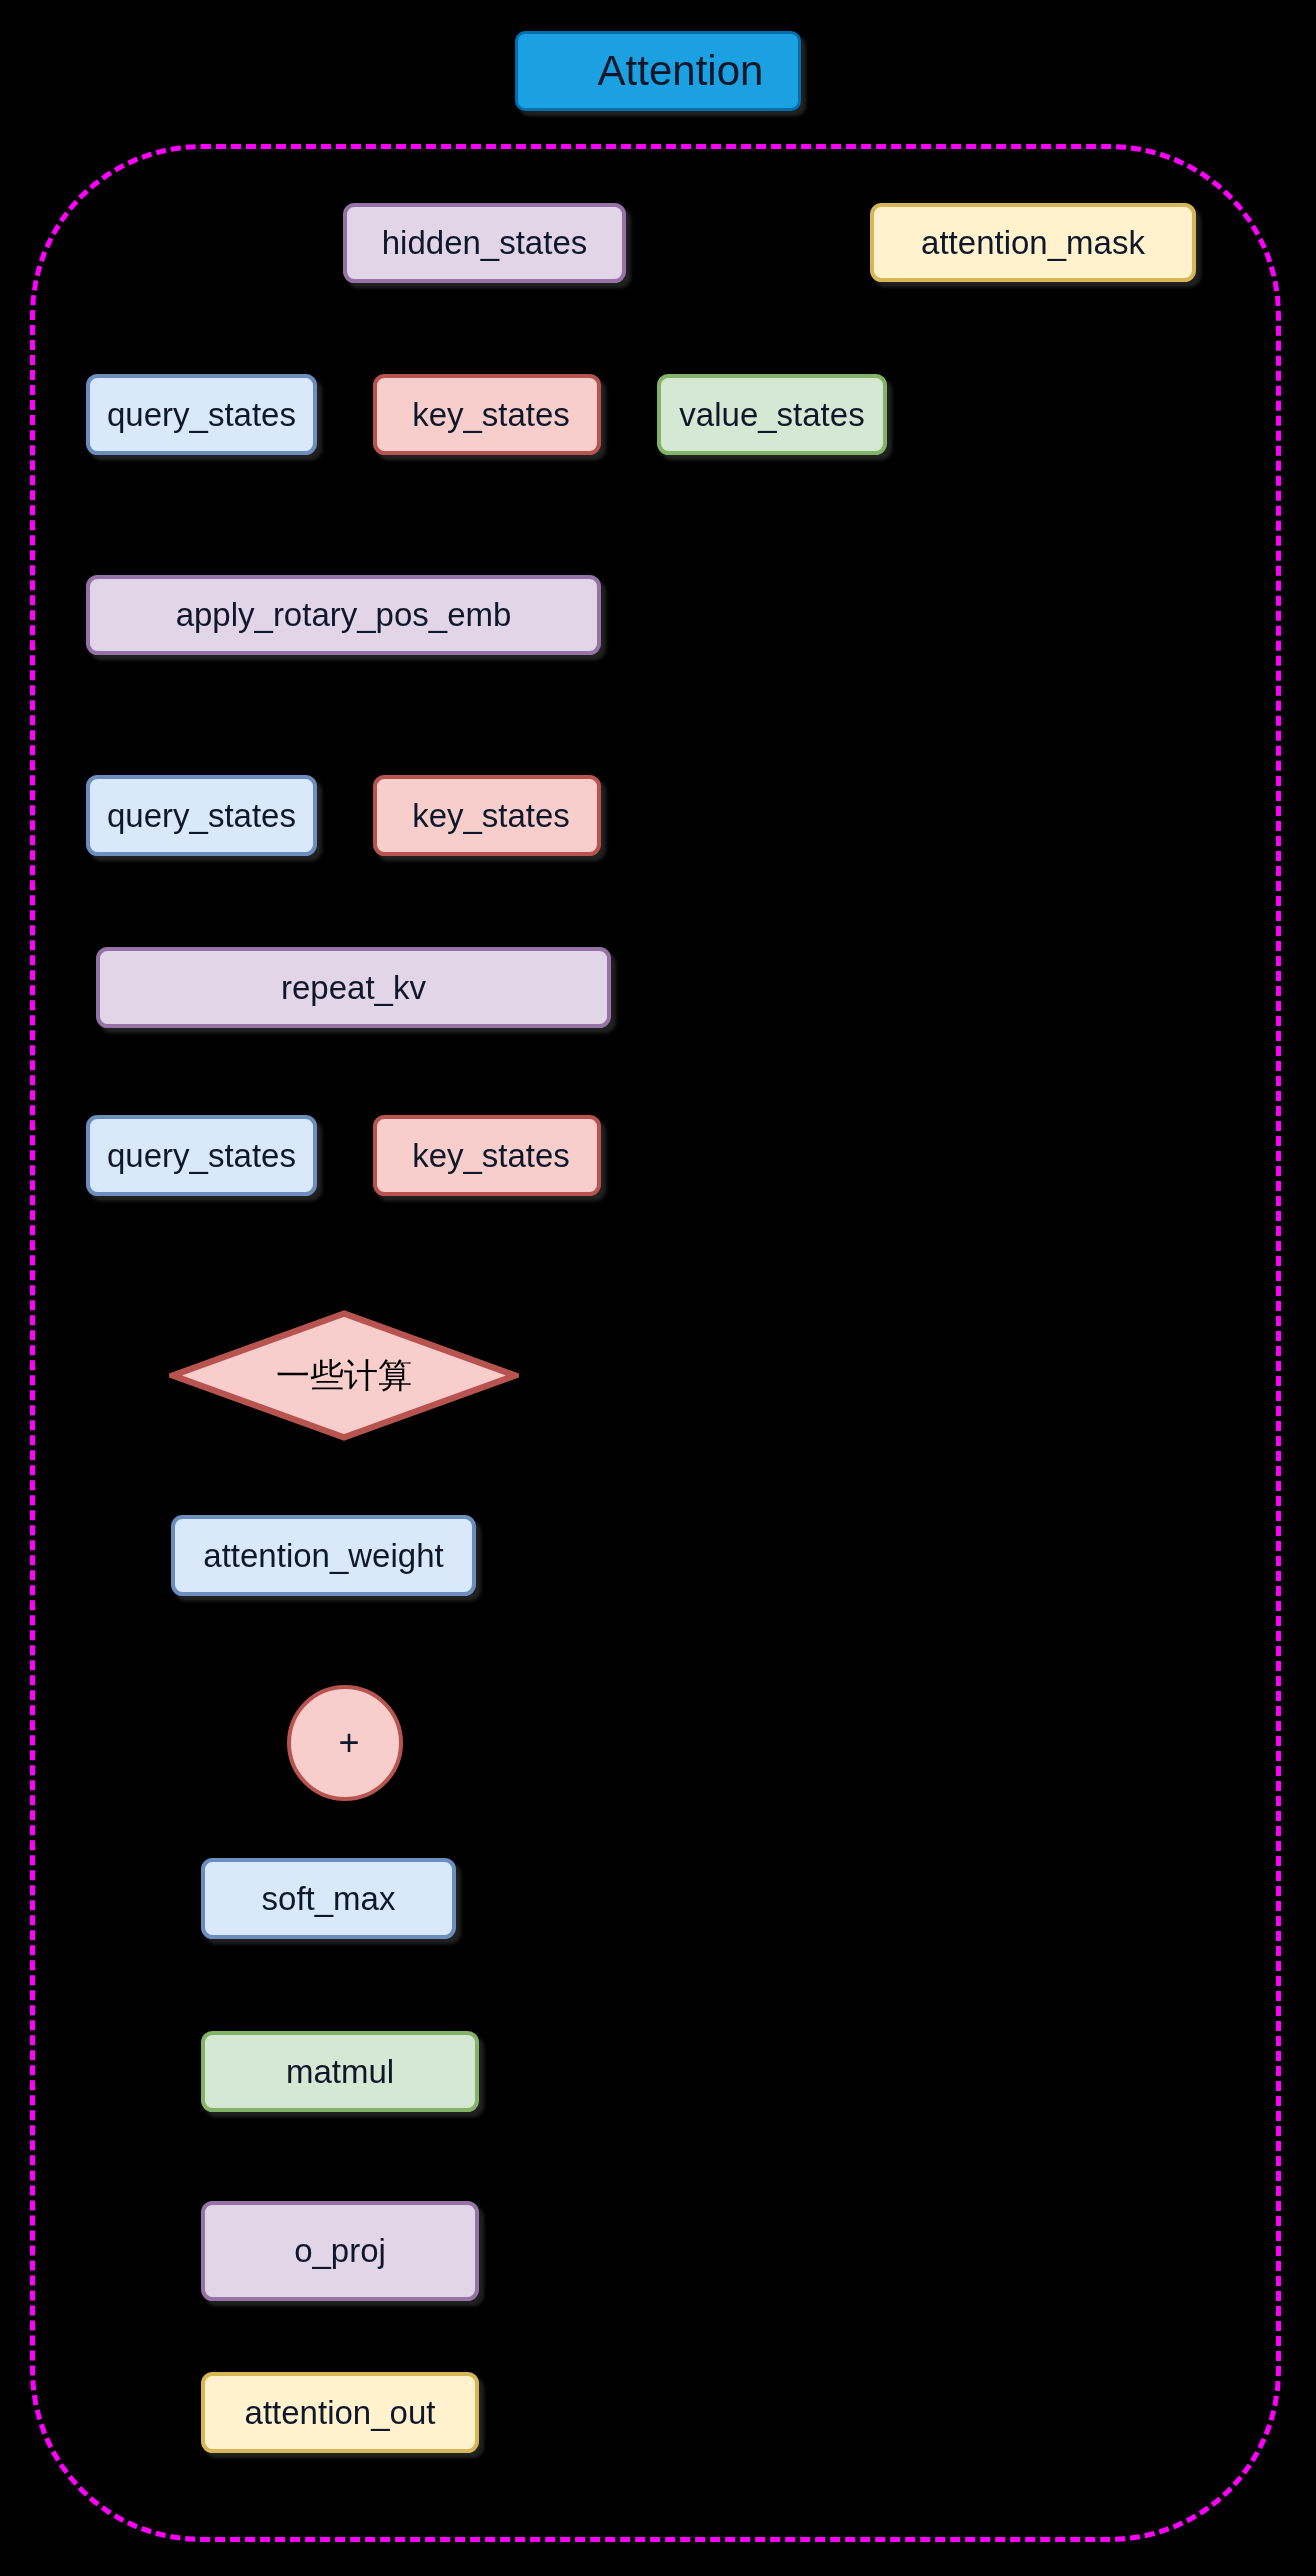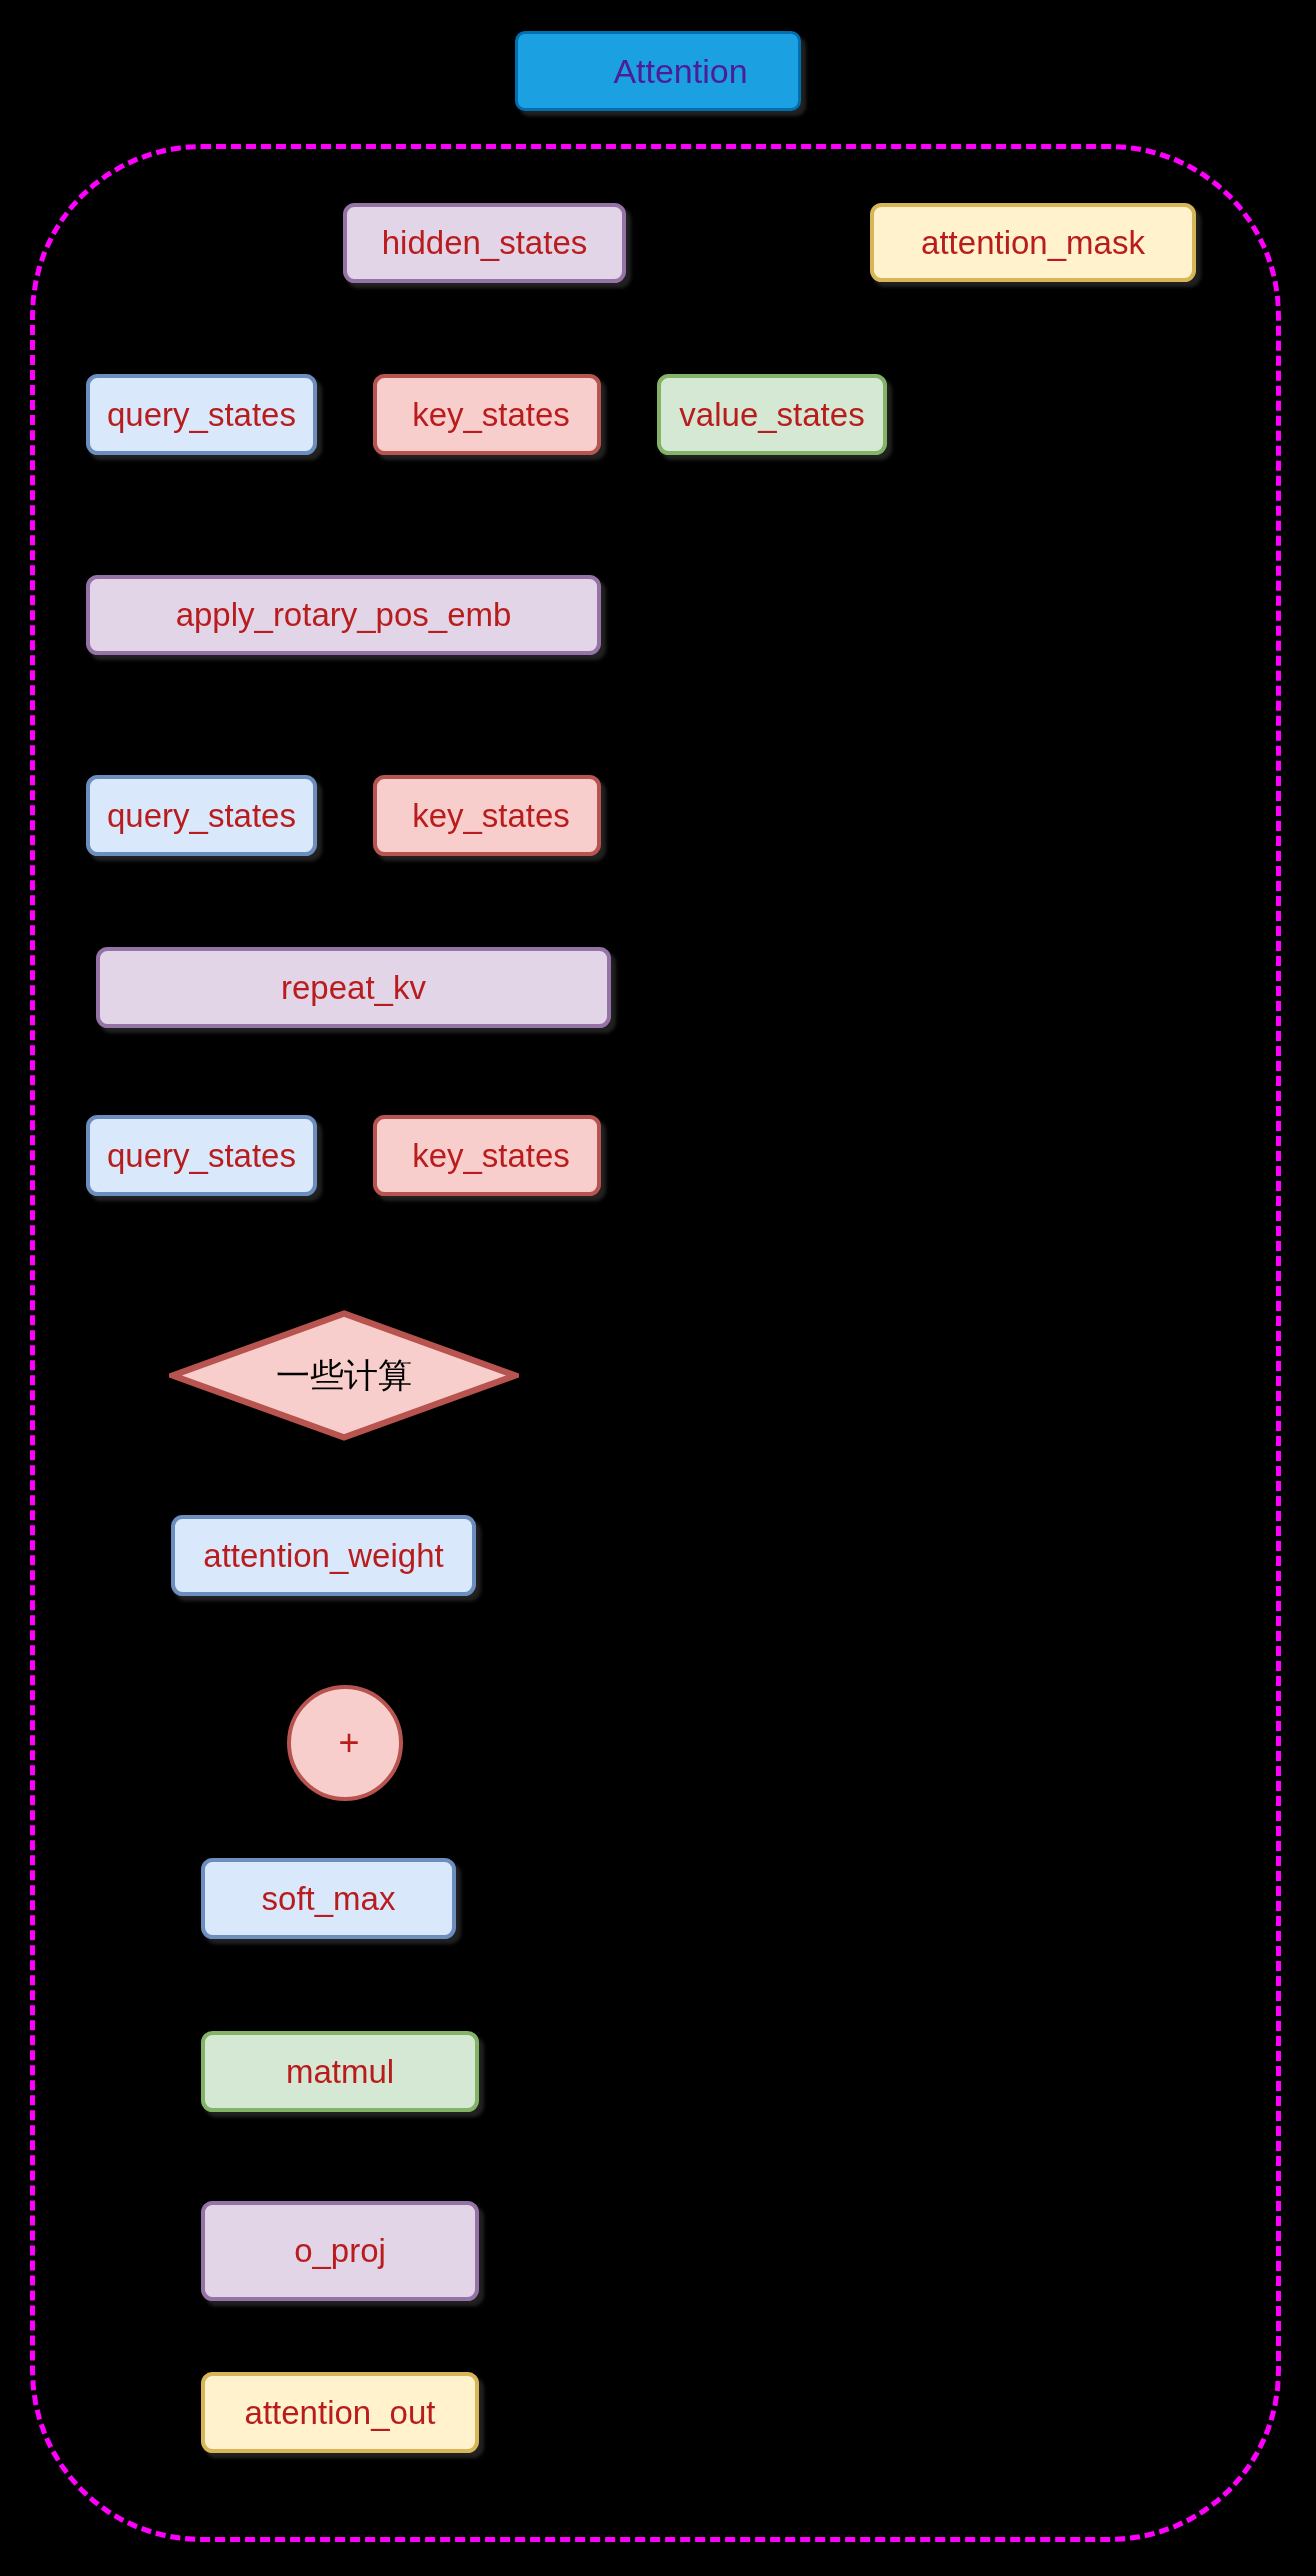--- a/index.html
+++ b/index.html
@@ -20,29 +20,29 @@
     box-sizing: border-box;
   }
   .node {
     position: absolute;
     display: flex;
     align-items: center;
     justify-content: center;
     box-sizing: border-box;
     border-radius: 11.4px;
     font-size: 33px;
-    color: #b91c1c;
+    color: #0f172a;
     white-space: nowrap;
     box-shadow: 4.3px 5px 3.6px rgba(110,110,110,0.30);
   }
   .title-node {
     background: #1ba1e2;
     border: 3.6px solid #006eaf;
-    color: #4c1d95;
-    font-size: 34px;
+    color: #0f172a;
+    font-size: 42px;
     border-radius: 10px;
     padding-left: 45px;
   }
   .blue   { background: #dae8fc; border: 4.3px solid #6c8ebf; }
   .red    { background: #f8cecc; border: 4.3px solid #b85450; padding-left: 8px; }
   .green  { background: #d5e8d4; border: 4.3px solid #82b366; }
   .purple { background: #e1d5e7; border: 4.3px solid #9673a6; }
   .yellow { background: #fff2cc; border: 4.3px solid #d6b656; }
   .plus-node {
     border-radius: 50%;

